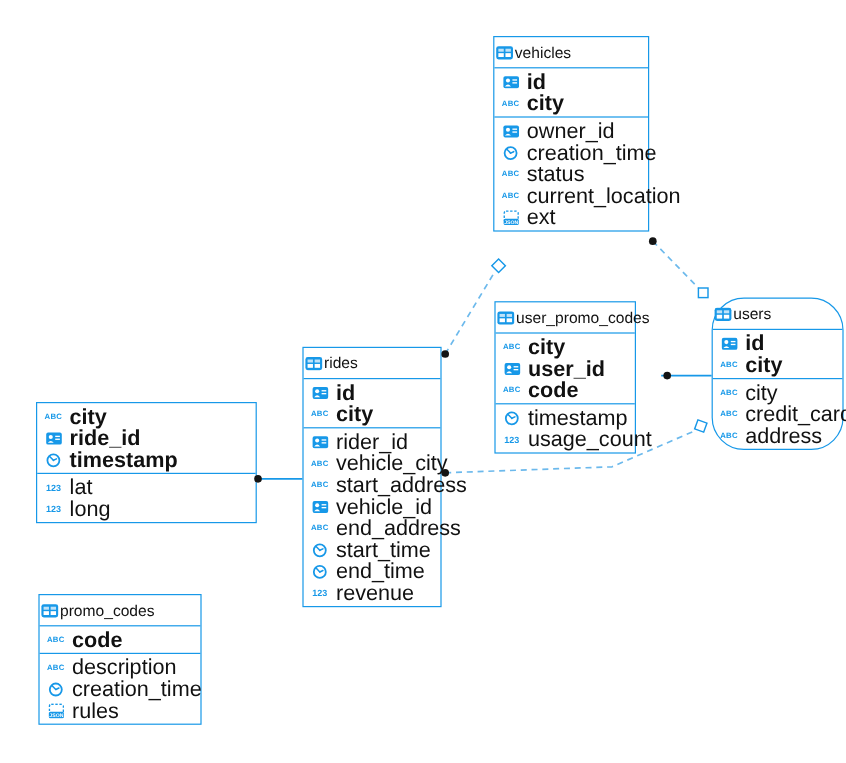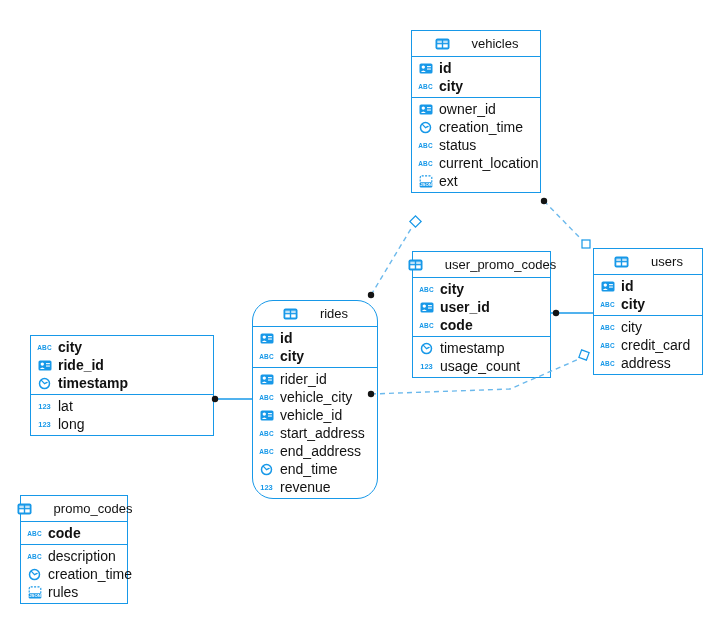--- a/index.html
+++ b/index.html
@@ -1,27 +1,27 @@
 <!DOCTYPE html>
 <html><head>
 <meta charset="utf-8">
 <style>
   html,body{margin:0;padding:0;background:#fff;}
   #canvas{position:relative;width:705px;height:636px;background:#fff;overflow:hidden;
           font-family:"Liberation Sans", sans-serif;}
   #wires{position:absolute;left:0;top:0;width:705px;height:636px;z-index:3;pointer-events:none;}
   #wires [data-interactable="true"]{pointer-events:auto;}
   .table{position:absolute;background:#fff;border:1.5px solid #1798e8;z-index:2;box-sizing:border-box;}
-  .thead{height:25px;display:flex;align-items:center;justify-content:center;gap:21px;
+  .thead{height:25px;display:flex;align-items:center;gap:0;
          border-bottom:1px solid #1798e8;}
   .tname{font-size:13px;color:#111;}
   .section{padding:2px 0;}
   .section.pk{border-bottom:1px solid #1798e8;}
   .row{height:18px;display:flex;align-items:center;gap:5px;padding:0 5px;white-space:nowrap;}
-  .row .fld{font-size:14px;color:#111;}
+  .row .fld{font-size:18px;color:#111;}
   .row.pk .fld{font-weight:bold;}
   .icn{width:17px;display:inline-flex;justify-content:center;align-items:center;flex:0 0 17px;}
   .t-abc{font-size:6.5px;font-weight:bold;color:#1798e8;letter-spacing:.2px;}
   .t-123{font-size:7.5px;font-weight:bold;color:#1798e8;}
 </style>
 </head>
 <body>
 
 <div id="canvas" data-interactable="false">
   <div id="tables" data-interactable="false">
@@ -98,21 +98,21 @@
               <svg width="14" height="13" viewBox="0 0 14 13">
                 <rect x="1.2" y="0.9" width="11.6" height="8.6" rx="1.5" fill="#fff" stroke="#1798e8" stroke-width="1.1" stroke-dasharray="2 1.4"></rect>
                 <rect x="0.7" y="7.2" width="12.6" height="5.3" rx="1.3" fill="#1798e8"></rect>
                 <text x="7" y="11.4" font-size="4.3" font-weight="bold" fill="#fff" text-anchor="middle" font-family="Liberation Sans, sans-serif">JSON</text>
               </svg>
             </span>
             <span class="fld" data-interactable="false">ext</span>
           </div>
         </div>
       </div>
-      <div class="table" data-interactable="true" style="left: 412px; top: 251px; width: 139px;">
+      <div class="table" data-interactable="true" style="left: 412px; top: 251px; width: 118px;">
         <div class="thead" data-interactable="true">
           <span class="icn" data-interactable="false">
             <svg width="15" height="12" viewBox="0 0 15 12">
               <rect x="0.5" y="0.5" width="14" height="11" rx="2" fill="#1798e8"></rect>
               <rect x="2.3" y="2.6" width="4.5" height="2.5" fill="#bfe2f8"></rect>
               <rect x="8.2" y="2.6" width="4.5" height="2.5" fill="#bfe2f8"></rect>
               <rect x="2.3" y="6.3" width="4.5" height="3.2" fill="#ffffff"></rect>
               <rect x="8.2" y="6.3" width="4.5" height="3.2" fill="#ffffff"></rect>
             </svg>
           </span>
@@ -156,21 +156,21 @@
             <span class="fld" data-interactable="false">timestamp</span>
           </div>
           <div class="row" data-interactable="true">
             <span class="icn" data-interactable="false">
               <span class="t-123">123</span>
             </span>
             <span class="fld" data-interactable="false">usage_count</span>
           </div>
         </div>
       </div>
-      <div class="table" data-interactable="true" style="left: 593px; top: 248px; width: 110px;">
+      <div class="table" data-interactable="true" style="left: 593px; top: 248px; width: 110px; border-radius: 27px;">
         <div class="thead" data-interactable="true">
           <span class="icn" data-interactable="false">
             <svg width="15" height="12" viewBox="0 0 15 12">
               <rect x="0.5" y="0.5" width="14" height="11" rx="2" fill="#1798e8"></rect>
               <rect x="2.3" y="2.6" width="4.5" height="2.5" fill="#bfe2f8"></rect>
               <rect x="8.2" y="2.6" width="4.5" height="2.5" fill="#bfe2f8"></rect>
               <rect x="2.3" y="6.3" width="4.5" height="3.2" fill="#ffffff"></rect>
               <rect x="8.2" y="6.3" width="4.5" height="3.2" fill="#ffffff"></rect>
             </svg>
           </span>
@@ -210,21 +210,21 @@
             <span class="fld" data-interactable="false">credit_card</span>
           </div>
           <div class="row" data-interactable="true">
             <span class="icn" data-interactable="false">
               <span class="t-abc">ABC</span>
             </span>
             <span class="fld" data-interactable="false">address</span>
           </div>
         </div>
       </div>
-      <div class="table" data-interactable="true" style="left: 252px; top: 300px; width: 126px; border-radius: 21px;">
+      <div class="table" data-interactable="true" style="left: 252px; top: 289px; width: 116px;">
         <div class="thead" data-interactable="true">
           <span class="icn" data-interactable="false">
             <svg width="15" height="12" viewBox="0 0 15 12">
               <rect x="0.5" y="0.5" width="14" height="11" rx="2" fill="#1798e8"></rect>
               <rect x="2.3" y="2.6" width="4.5" height="2.5" fill="#bfe2f8"></rect>
               <rect x="8.2" y="2.6" width="4.5" height="2.5" fill="#bfe2f8"></rect>
               <rect x="2.3" y="6.3" width="4.5" height="3.2" fill="#ffffff"></rect>
               <rect x="8.2" y="6.3" width="4.5" height="3.2" fill="#ffffff"></rect>
             </svg>
           </span>
@@ -264,50 +264,60 @@
             <span class="fld" data-interactable="false">rider_id</span>
           </div>
           <div class="row" data-interactable="true">
             <span class="icn" data-interactable="false">
               <span class="t-abc">ABC</span>
             </span>
             <span class="fld" data-interactable="false">vehicle_city</span>
           </div>
           <div class="row" data-interactable="true">
             <span class="icn" data-interactable="false">
+              <span class="t-abc">ABC</span>
+            </span>
+            <span class="fld" data-interactable="false">start_address</span>
+          </div>
+          <div class="row" data-interactable="true">
+            <span class="icn" data-interactable="false">
               <svg width="14" height="11" viewBox="0 0 14 11">
                 <rect x="0.5" y="0.5" width="13" height="10" rx="1.6" fill="#1798e8"></rect>
                 <circle cx="4.3" cy="4.1" r="1.7" fill="#fff"></circle>
                 <path d="M1.8 9 Q4.3 5.9 6.8 9 Z" fill="#fff"></path>
                 <rect x="8" y="3.1" width="3.9" height="1.1" fill="#fff"></rect>
                 <rect x="8" y="5.5" width="3.9" height="1.1" fill="#fff"></rect>
               </svg>
             </span>
             <span class="fld" data-interactable="false">vehicle_id</span>
           </div>
           <div class="row" data-interactable="true">
             <span class="icn" data-interactable="false">
               <span class="t-abc">ABC</span>
             </span>
-            <span class="fld" data-interactable="false">start_address</span>
-          </div>
-          <div class="row" data-interactable="true">
-            <span class="icn" data-interactable="false">
-              <span class="t-abc">ABC</span>
-            </span>
             <span class="fld" data-interactable="false">end_address</span>
           </div>
           <div class="row" data-interactable="true">
             <span class="icn" data-interactable="false">
               <svg width="13" height="13" viewBox="0 0 13 13">
                 <circle cx="6.5" cy="6.6" r="5" fill="#fff" stroke="#1798e8" stroke-width="1.5"></circle>
                 <path d="M6.5 6.6 L3.4 3.4" stroke="#1798e8" stroke-width="1.3" stroke-linecap="round"></path>
                 <path d="M6.5 6.6 L9.1 5.4" stroke="#1798e8" stroke-width="1.3" stroke-linecap="round"></path>
               </svg>
             </span>
+            <span class="fld" data-interactable="false">start_time</span>
+          </div>
+          <div class="row" data-interactable="true">
+            <span class="icn" data-interactable="false">
+              <svg width="13" height="13" viewBox="0 0 13 13">
+                <circle cx="6.5" cy="6.6" r="5" fill="#fff" stroke="#1798e8" stroke-width="1.5"></circle>
+                <path d="M6.5 6.6 L3.4 3.4" stroke="#1798e8" stroke-width="1.3" stroke-linecap="round"></path>
+                <path d="M6.5 6.6 L9.1 5.4" stroke="#1798e8" stroke-width="1.3" stroke-linecap="round"></path>
+              </svg>
+            </span>
             <span class="fld" data-interactable="false">end_time</span>
           </div>
           <div class="row" data-interactable="true">
             <span class="icn" data-interactable="false">
               <span class="t-123">123</span>
             </span>
             <span class="fld" data-interactable="false">revenue</span>
           </div>
         </div>
       </div>
@@ -350,21 +360,21 @@
             <span class="fld" data-interactable="false">lat</span>
           </div>
           <div class="row" data-interactable="true">
             <span class="icn" data-interactable="false">
               <span class="t-123">123</span>
             </span>
             <span class="fld" data-interactable="false">long</span>
           </div>
         </div>
       </div>
-      <div class="table" data-interactable="true" style="left: 20px; top: 495px; width: 108px;">
+      <div class="table" data-interactable="true" style="left: 32px; top: 495px; width: 136px;">
         <div class="thead" data-interactable="true">
           <span class="icn" data-interactable="false">
             <svg width="15" height="12" viewBox="0 0 15 12">
               <rect x="0.5" y="0.5" width="14" height="11" rx="2" fill="#1798e8"></rect>
               <rect x="2.3" y="2.6" width="4.5" height="2.5" fill="#bfe2f8"></rect>
               <rect x="8.2" y="2.6" width="4.5" height="2.5" fill="#bfe2f8"></rect>
               <rect x="2.3" y="6.3" width="4.5" height="3.2" fill="#ffffff"></rect>
               <rect x="8.2" y="6.3" width="4.5" height="3.2" fill="#ffffff"></rect>
             </svg>
           </span>

